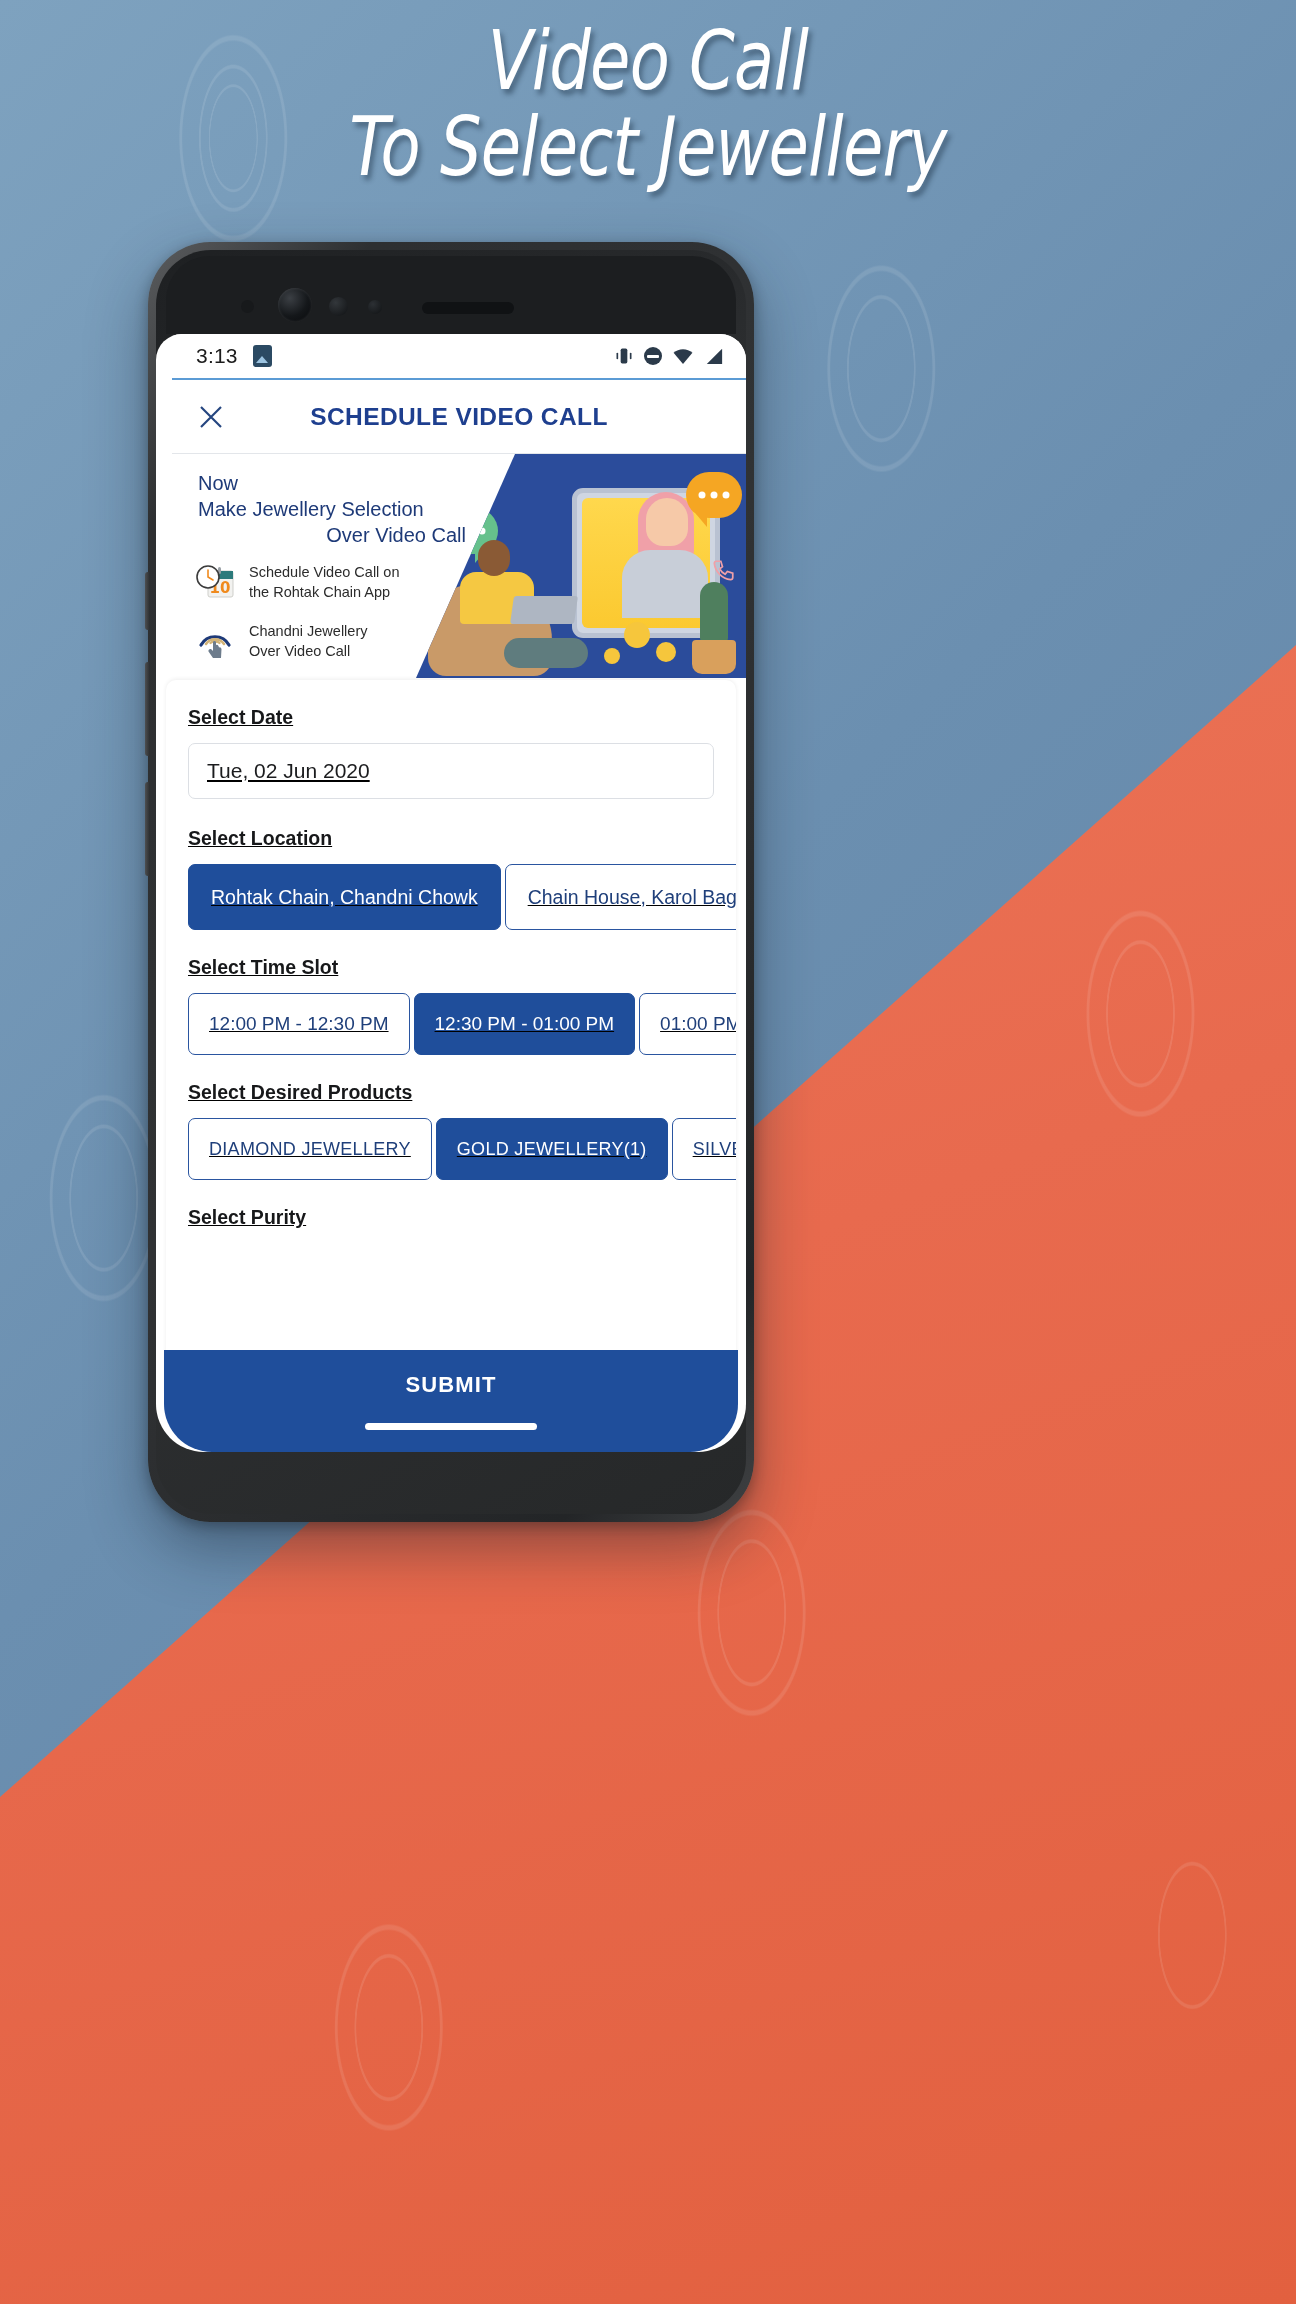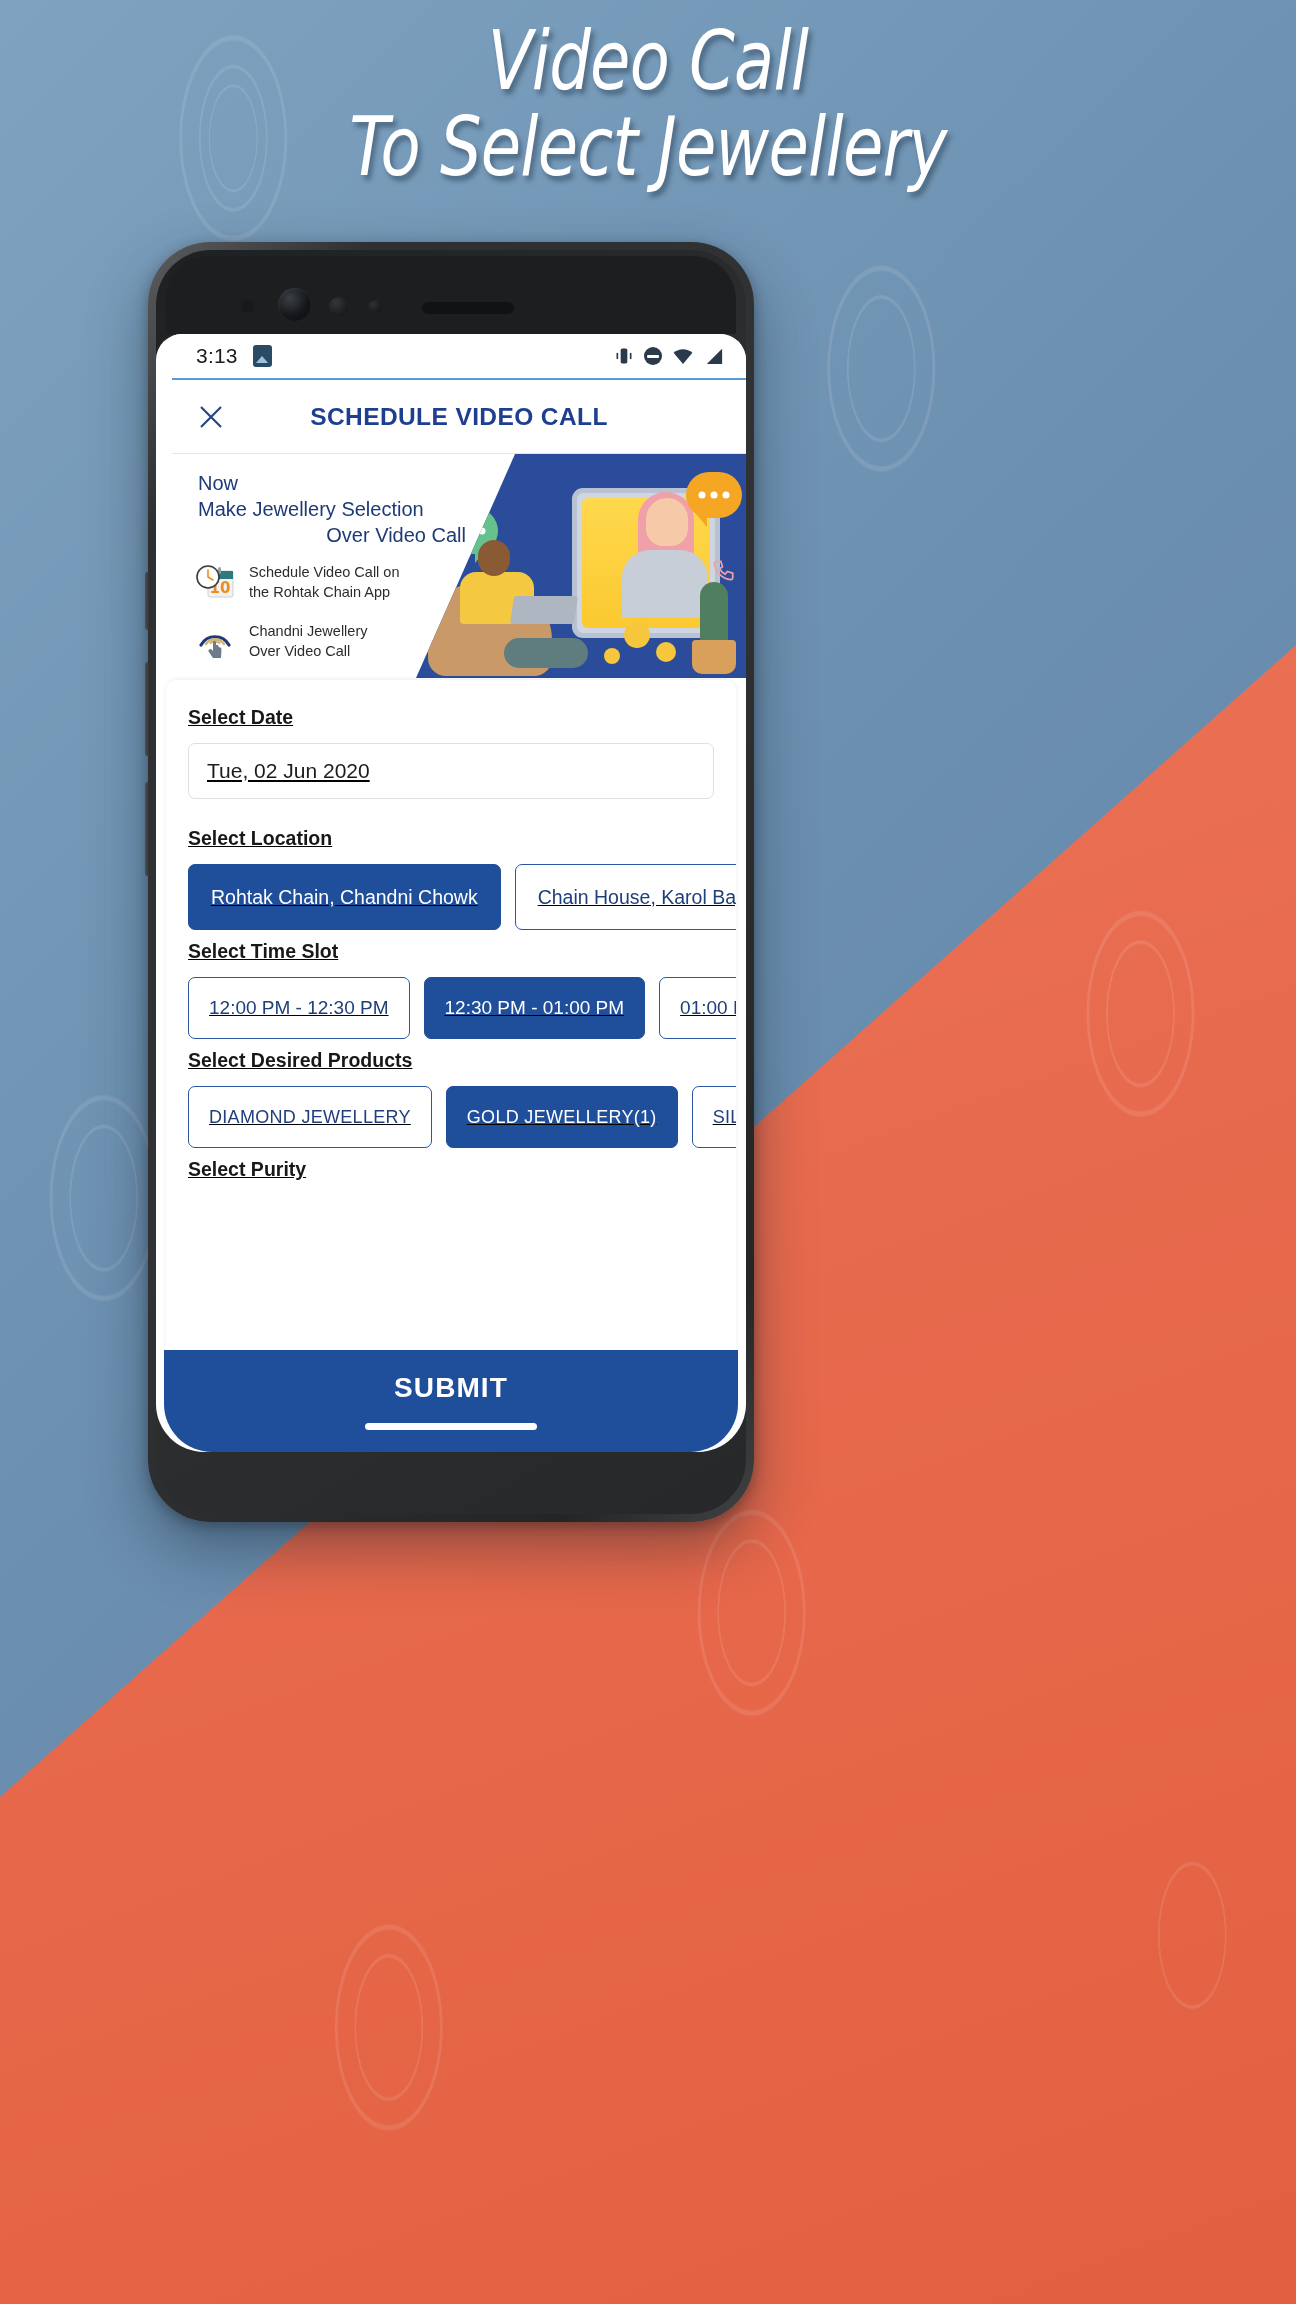--- a/index.html
+++ b/index.html
@@ -348,22 +348,22 @@
     height: 56px;
     border: 1.5px solid #dcdfe4;
     border-radius: 7px;
     display: flex; align-items: center;
     padding: 0 18px;
     font-size: 21px; color: #1b1c1e;
     margin-bottom: 28px;
     background: #fff;
   }
   .chiprow {
-    display: flex; gap: 14px;
-    margin-bottom: 10px;
+    display: flex; gap: 4px;
+    margin-bottom: 26px;
     white-space: nowrap;
   }
   .chip {
     border-radius: 7px;
     display: flex; align-items: center; justify-content: center;
     flex: 0 0 auto;
     cursor: pointer;
   }
   .chip.loc { height: 66px; padding: 0 22px; font-size: 19.5px; }
   .chip.slot { height: 62px; padding: 0 20px; font-size: 19px; }
@@ -379,21 +379,21 @@
   .submitbar {
     position: absolute;
     left: 8px; right: 8px; bottom: 0; height: 102px;
     background: #1f4e9b;
     display: flex; flex-direction: column;
     align-items: center; justify-content: flex-start;
     padding-top: 22px;
     border-radius: 0 0 48px 48px;
   }
   .submit-label {
-    font-size: 28px; font-weight: 700; color: #fff; letter-spacing: 1.1px;
+    font-size: 22px; font-weight: 700; color: #fff; letter-spacing: 1.1px;
     cursor: pointer;
   }
   .home-ind {
     position: absolute; bottom: 22px;
     width: 172px; height: 7px; border-radius: 4px;
     background: #fff;
   }
 </style>
 </head>
 <body>

